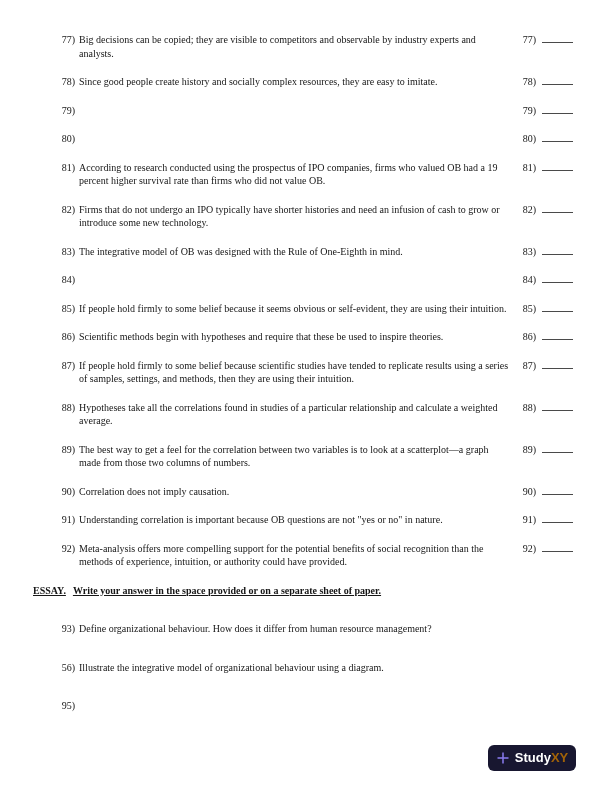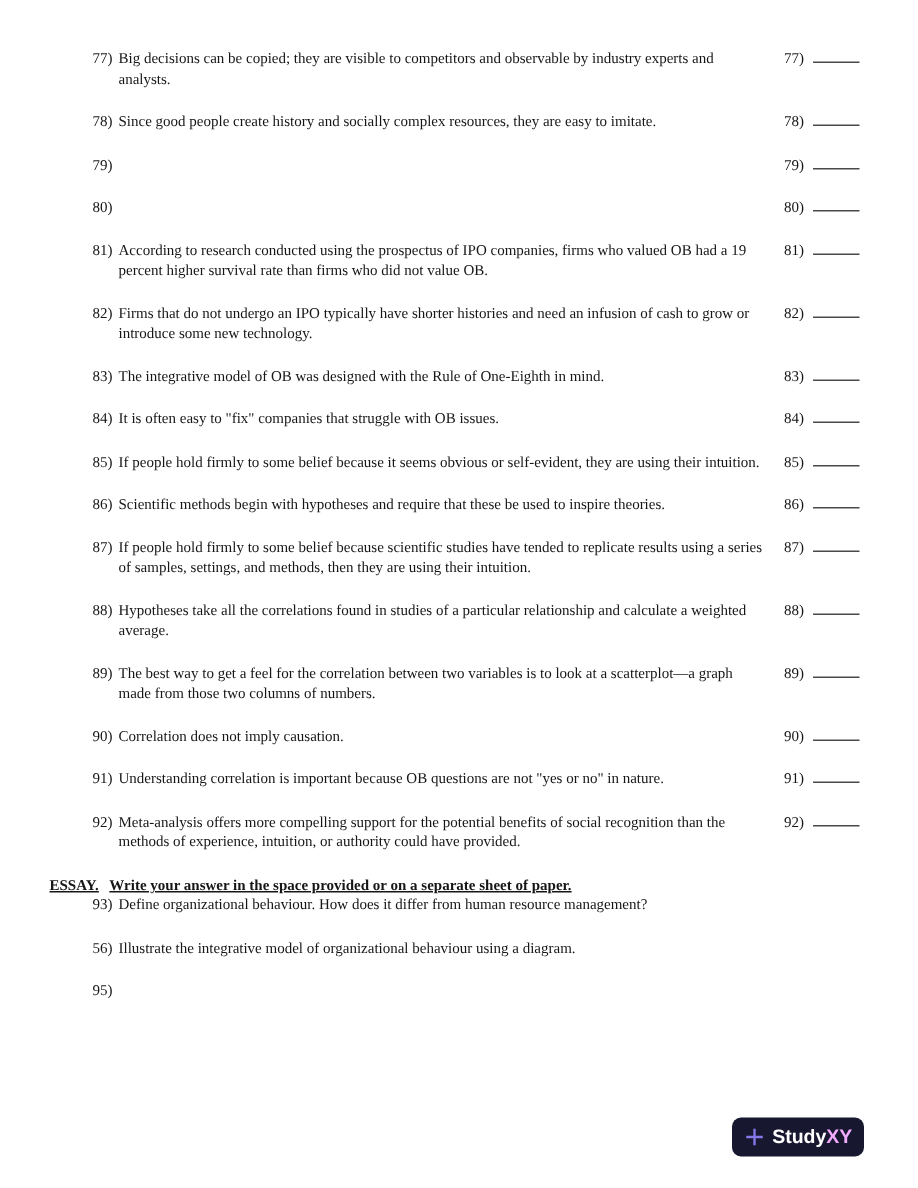--- a/index.html
+++ b/index.html
@@ -25,42 +25,42 @@
     display: inline-block;
     width: 31px;
     height: 4px;
     margin-left: 6px;
     border-bottom: 1px solid #4a4a4a;
     vertical-align: baseline;
   }
   .essay-section { margin-top: 0; }
   .essay-heading { font-weight: bold; margin-bottom: 0; text-decoration: underline; }
   .essay-instruction { margin-left: 7px; }
-  .essay-row { display: flex; margin-bottom: 15px; }
+  .essay-row { display: flex; margin-bottom: 15px; margin-top: 25px; }
   .essay-row .q-text { width: 460px; }
   .logo {
     position: absolute;
     right: 36px;
     bottom: 21px;
     width: 88px;
     height: 26px;
     background: #181730;
     border-radius: 6px;
     display: flex;
     align-items: center;
     justify-content: center;
     gap: 5px;
     font-family: "Liberation Sans", sans-serif;
     font-weight: bold;
     font-size: 13px;
     color: #ffffff;
     cursor: pointer;
   }
   .logo .plus-wrap { display: flex; align-items: center; }
-  .brand-xy { color: #f0abfc; }
+  .brand-xy { color: #a16207; }
 </style>
 </head>
 <body>
 
 <div class="page">
 
   <div class="tf-list">
   <div class="q-row">
     <div class="q-num">77)</div>
     <div class="q-text">Big decisions can be copied; they are visible to competitors and observable by industry experts and analysts.</div>
@@ -110,21 +110,20 @@
   <div class="q-row">
     <div class="q-num">83)</div>
     <div class="q-text">The integrative model of OB was designed with the Rule of One-Eighth in mind.</div>
     <div class="q-ans">
       <span>83)</span><span class="ans-blank"></span>
     </div>
   </div>
 
   <div class="q-row">
     <div class="q-num">84)</div>
-    <div class="q-text">It is often easy to "fix" companies that struggle with OB issues.</div>
     <div class="q-ans">
       <span>84)</span><span class="ans-blank"></span>
     </div>
   </div>
 
   <div class="q-row">
     <div class="q-num">85)</div>
     <div class="q-text">If people hold firmly to some belief because it seems obvious or self-evident, they are using their intuition.</div>
     <div class="q-ans">
       <span>85)</span><span class="ans-blank"></span>

